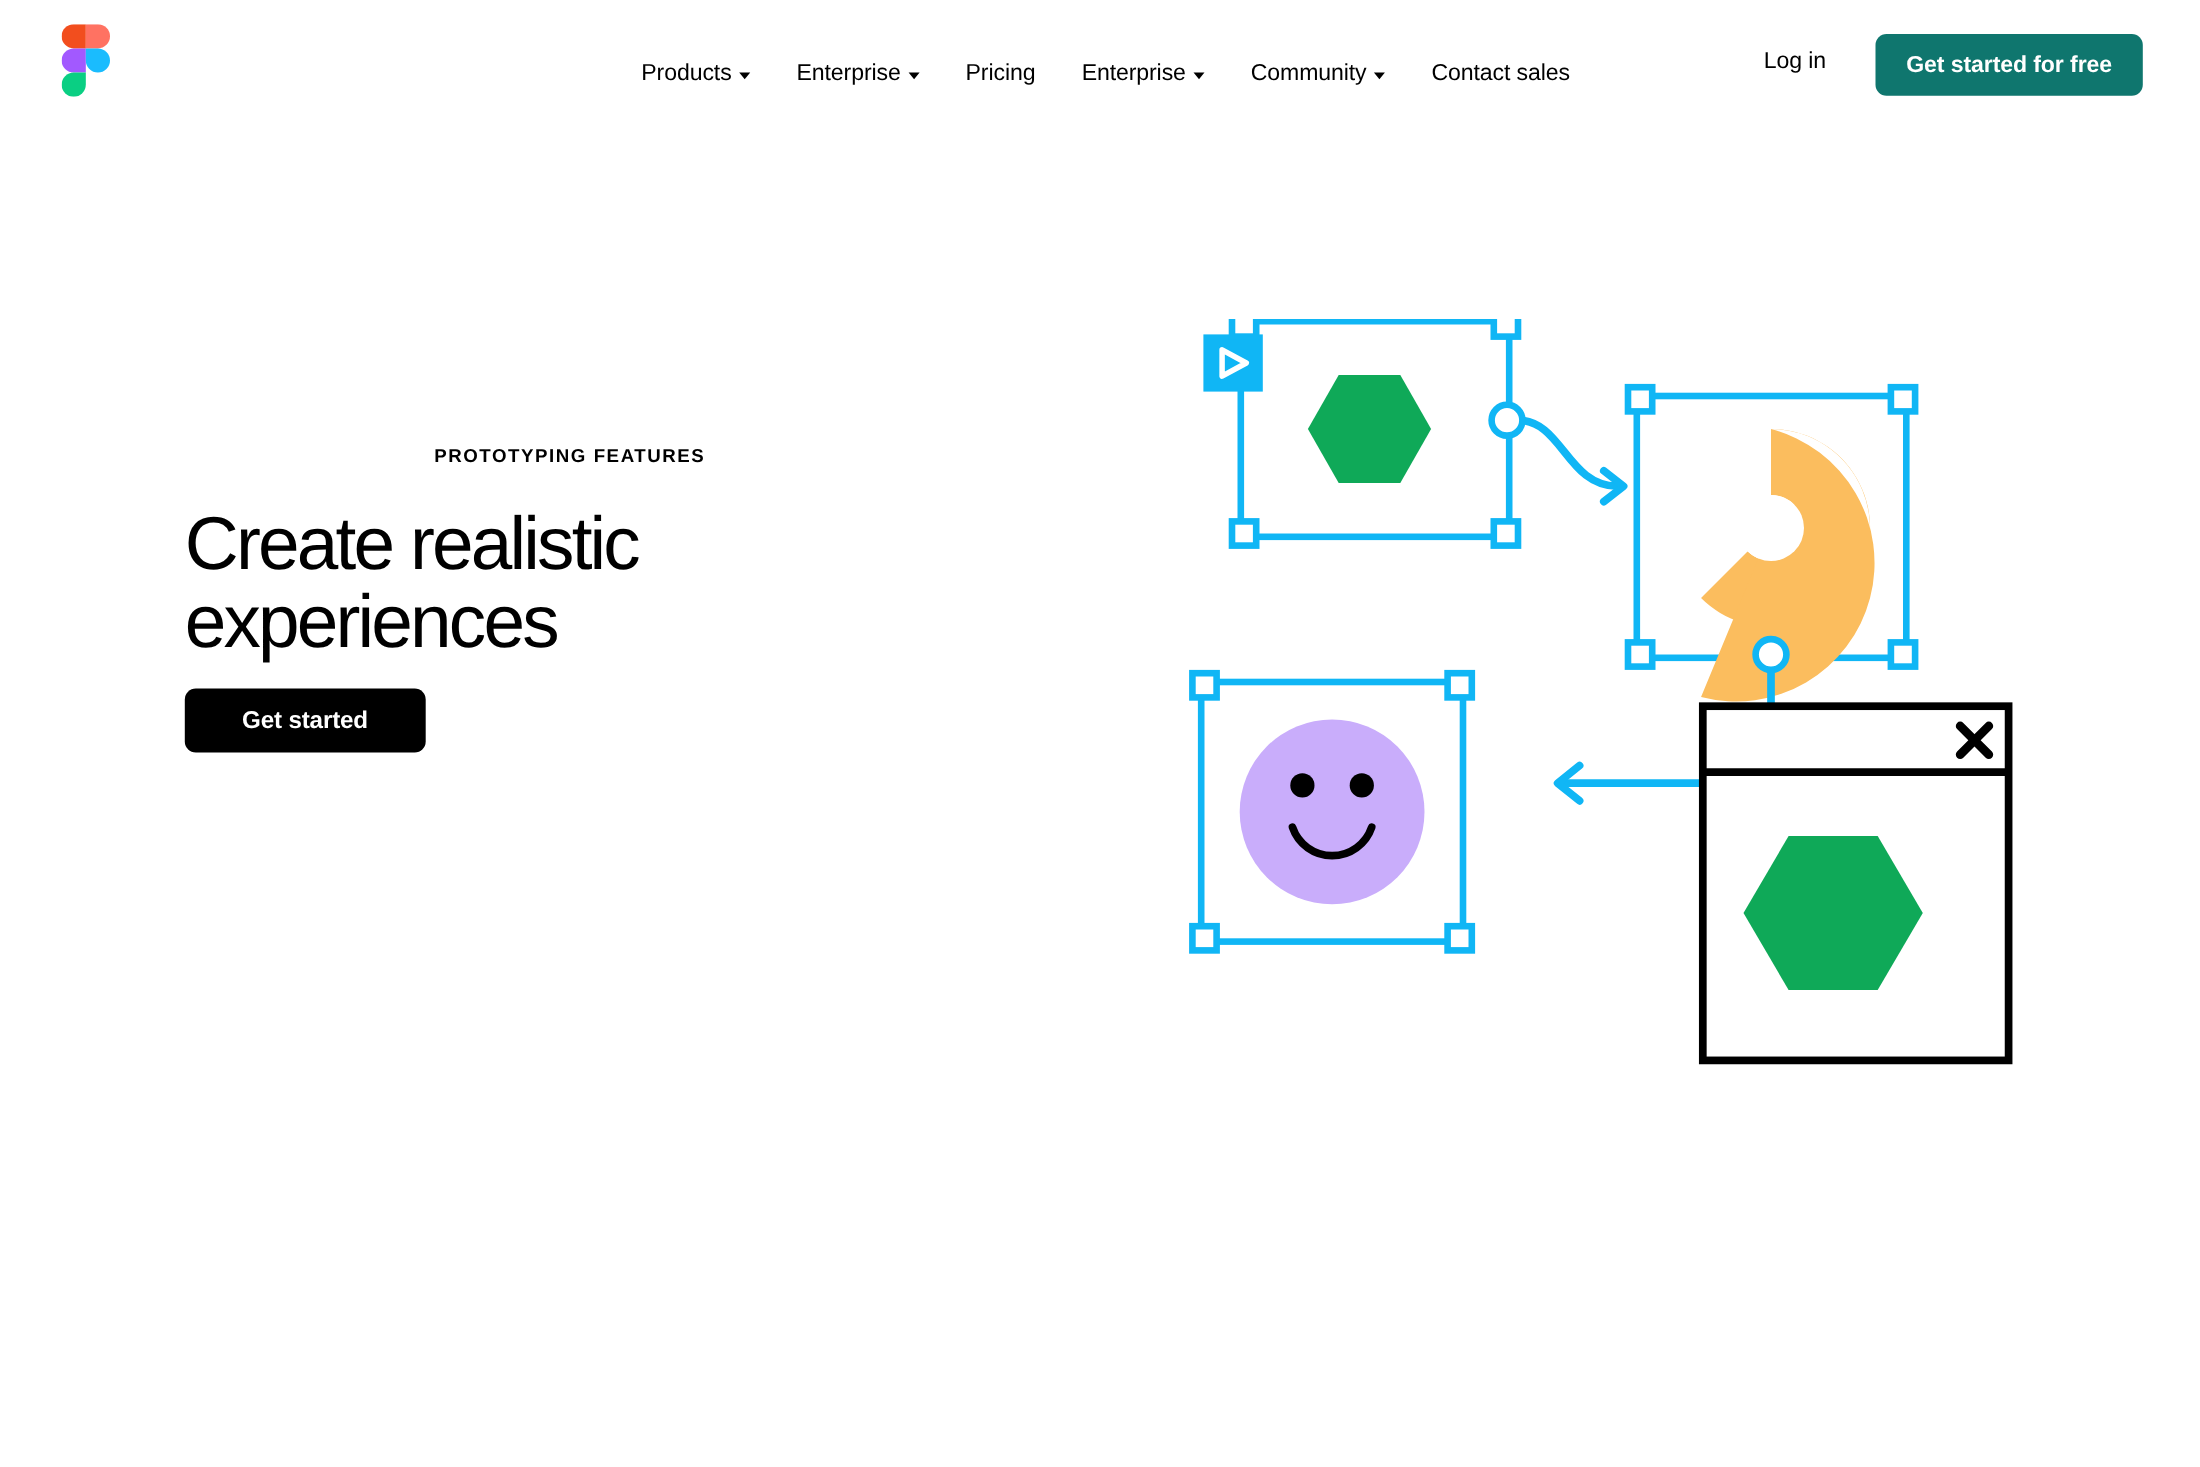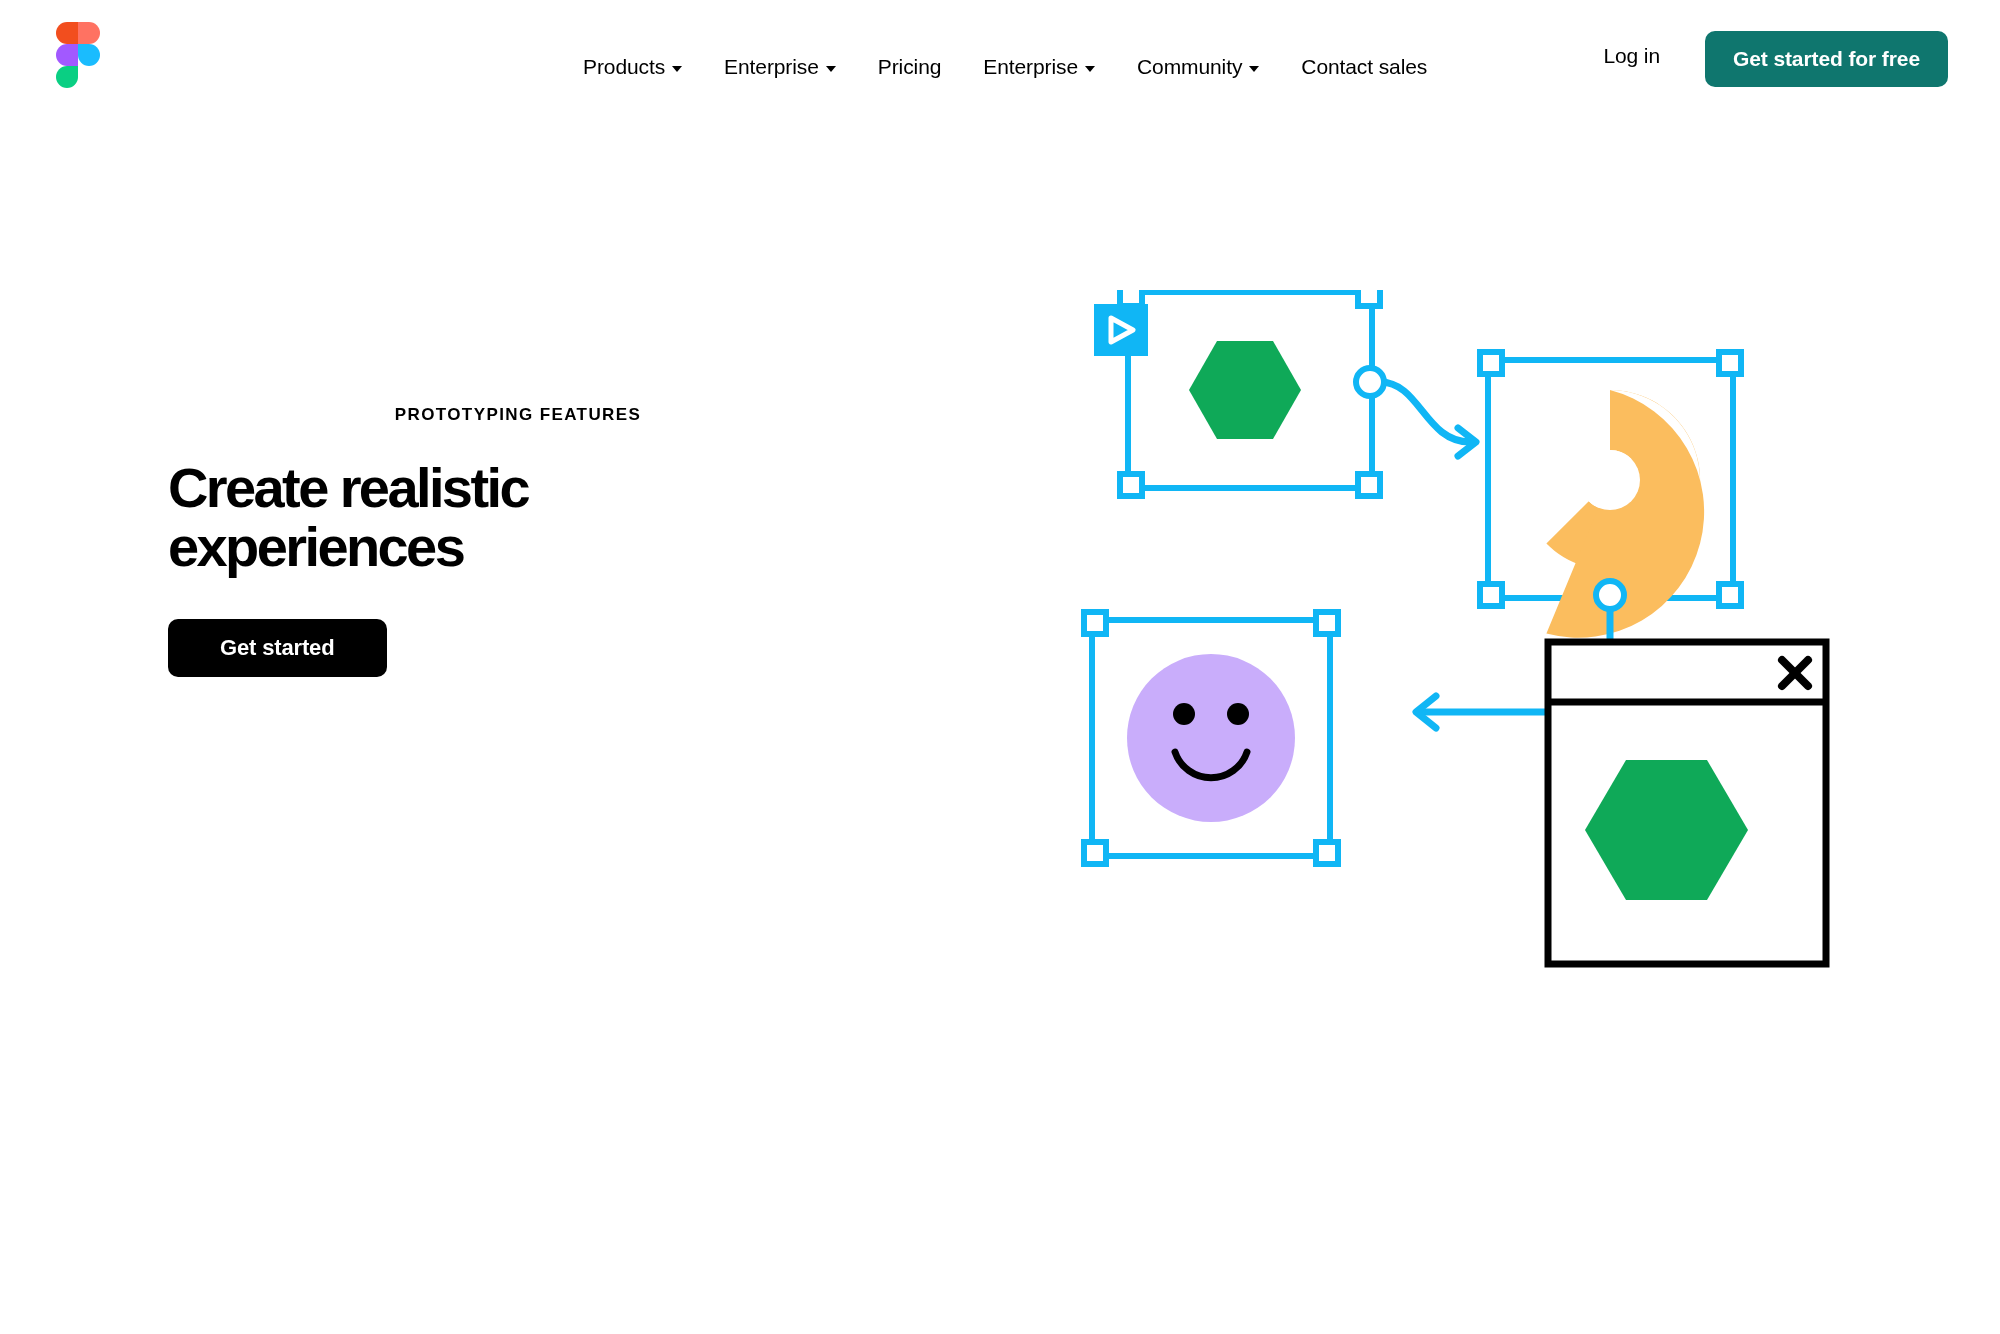--- a/index.html
+++ b/index.html
@@ -110,26 +110,26 @@
     font-size: 17px;
     font-weight: 700;
     letter-spacing: 1.4px;
     color: #000000;
     text-transform: uppercase;
     margin-bottom: 34px;
     text-align: center;
   }
 
   .headline {
-    font-size: 56px;
-    font-weight: 700;
+    font-size: 68px;
+    font-weight: 400;
     line-height: 1.05;
     letter-spacing: -2.6px;
     color: #000000;
-    margin-bottom: 42px;
+    margin-bottom: 24px;
     max-width: 640px;
   }
 
   .body-copy {
     font-size: 24px;
     line-height: 1.52;
     color: #000000;
     letter-spacing: -0.15px;
     max-width: 650px;
     margin-bottom: 54px;

